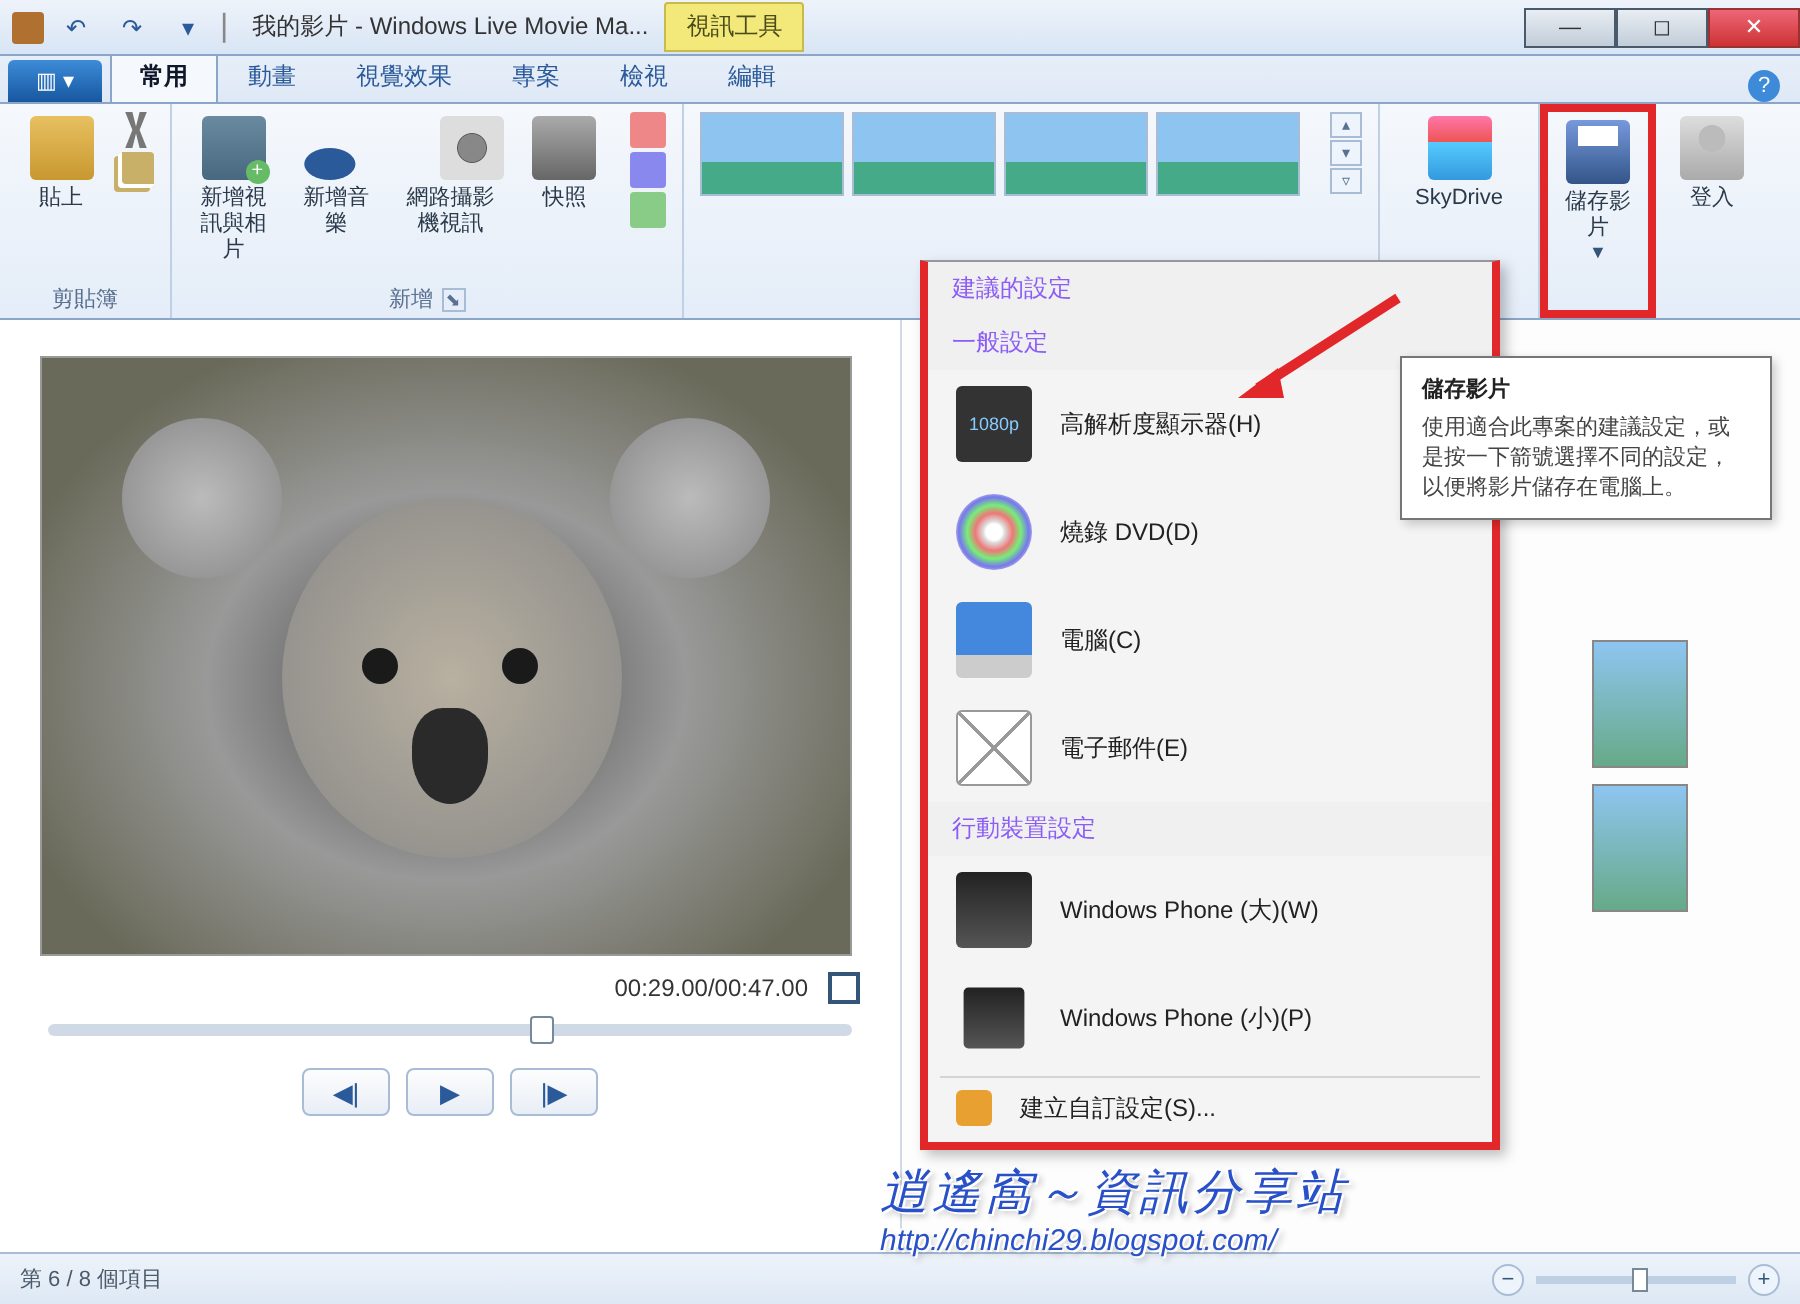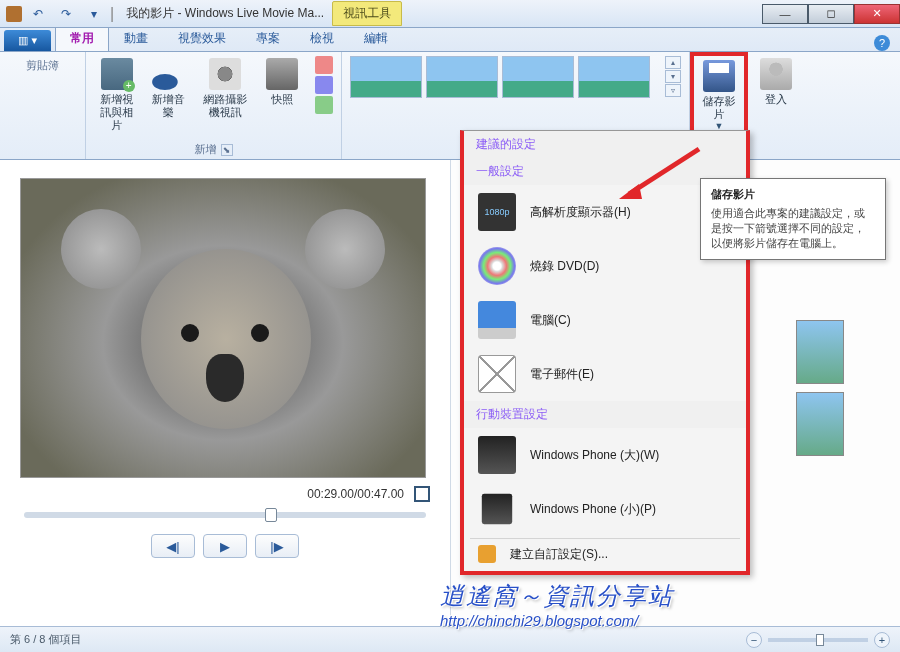--- a/index.html
+++ b/index.html
@@ -13,21 +13,21 @@
 .title-text { font-size: 12px; color: #333; margin-left: 8px; }
 .contextual-tab { background: #f3e97b; border: 1px solid #c8bb4a; font-size: 12px; color: #4a4a1a; padding: 3px 10px; margin-left: 4px; border-radius: 2px 2px 0 0; }
 .window-controls { margin-left: auto; display: flex; }
 .wc-btn { width: 46px; height: 20px; border: 1px solid #4a5a6a; display: flex; align-items: center; justify-content: center; background: linear-gradient(#e8edf3,#c2cdd9); color: #333; font-size: 11px; }
 .wc-btn.close { background: linear-gradient(#e67,#c33); color: #fff; border-color: #933; }
 
 
 .ribbon-tabs { height: 24px; background: linear-gradient(#e6eef8,#dfe9f6); display: flex; align-items: flex-end; padding-left: 4px; border-bottom: 1px solid #8ba6c8; }
 .file-btn { background: linear-gradient(#3d8bd8,#1757a0); color: #fff; font-size: 11px; padding: 4px 14px; border-radius: 3px 3px 0 0; margin-right: 4px; display:flex; align-items:center; gap:4px;}
 .rtab { font-size: 12px; color: #2a5a9a; padding: 4px 14px; border: 1px solid transparent; border-bottom: none; cursor: pointer; }
-.rtab.active { background: #f5f8fc; border-color: #8ba6c8; border-radius: 3px 3px 0 0; color: #a21caf; font-weight: bold; }
+.rtab.active { background: #f5f8fc; border-color: #8ba6c8; border-radius: 3px 3px 0 0; color: #0f172a; font-weight: bold; }
 .help-icon { margin-left: auto; margin-right: 10px; width: 16px; height: 16px; background: #3d8bd8; border-radius: 50%; color: #fff; font-size: 11px; display: flex; align-items: center; justify-content: center; }
 
 
 .ribbon { height: 108px; background: linear-gradient(#f5f8fc,#e4edf8); border-bottom: 1px solid #8ba6c8; display: flex; }
 .rgroup { border-right: 1px solid #c0d0e4; padding: 4px 8px 2px; display: flex; flex-direction: column; }
 .rgroup-content { flex: 1; display: flex; align-items: flex-start; gap: 6px; }
 .rgroup-label { font-size: 11px; color: #5a7090; text-align: center; padding-top: 2px; display:flex; align-items:center; justify-content:center; gap:4px;}
 .dlg-launch { font-size: 9px; color:#5a7090; border:1px solid #a8bcd6; width:12px; height:12px; display:inline-flex; align-items:center; justify-content:center;}
 
 .big-btn { display: flex; flex-direction: column; align-items: center; justify-content: flex-start; width: 48px; padding: 2px; font-size: 11px; color: #2a3a4a; text-align: center; line-height: 1.2; }
@@ -138,34 +138,44 @@
   <div class="rtab">動畫</div>
   <div class="rtab">視覺效果</div>
   <div class="rtab">專案</div>
   <div class="rtab">檢視</div>
   <div class="rtab">編輯</div>
   <div class="help-icon">?</div>
 </div>
 
 <div class="ribbon">
   <div class="rgroup" style="width:86px;">
+    <div class="rgroup-content">
+      <div class="big-btn">
+        <div class="bicon i-paste"></div>
+        <span>貼上</span>
+      </div>
+      <div class="small-stack">
+        <div class="small-btn i-cut"></div>
+        <div class="small-btn i-copy"></div>
+      </div>
+    </div>
     <div class="rgroup-label">剪貼簿</div>
   </div>
 
   <div class="rgroup" style="width:256px;">
     <div class="rgroup-content">
       <div class="big-btn">
         <div class="bicon i-video"></div>
         <span>新增視訊與相片</span>
       </div>
       <div class="big-btn">
         <div class="bicon i-music"></div>
         <span>新增音樂</span>
       </div>
-      <div class="big-btn" style="width:60px;">
+      <div class="big-btn" style="width:60px;align-items:flex-end;">
         <div class="bicon i-webcam"></div>
         <span>網路攝影機視訊</span>
       </div>
       <div class="big-btn">
         <div class="bicon i-snap"></div>
         <span>快照</span>
       </div>
       <div class="small-stack" style="margin-left:4px;">
         <div class="small-btn" style="background:#e88;"></div>
         <div class="small-btn" style="background:#88e;"></div>
@@ -188,20 +198,29 @@
       </div>
       <div class="gal-nav">
         <div>▴</div>
         <div>▾</div>
         <div>▿</div>
       </div>
     </div>
     <div class="rgroup-label">自</div>
   </div>
 
+  <div class="rgroup" style="width:80px;">
+    <div class="rgroup-content">
+      <div class="big-btn" style="width:64px;">
+        <div class="bicon i-skydrive"></div>
+        <span>SkyDrive</span>
+      </div>
+    </div>
+    <div class="rgroup-label"></div>
+  </div>
 
   <div class="rgroup save-highlight" style="width:58px;">
     <div class="rgroup-content">
       <div class="big-btn">
         <div class="bicon i-save"></div>
         <span>儲存影片</span>
         <span style="font-size:9px;color:#357;">▼</span>
       </div>
     </div>
   </div>

